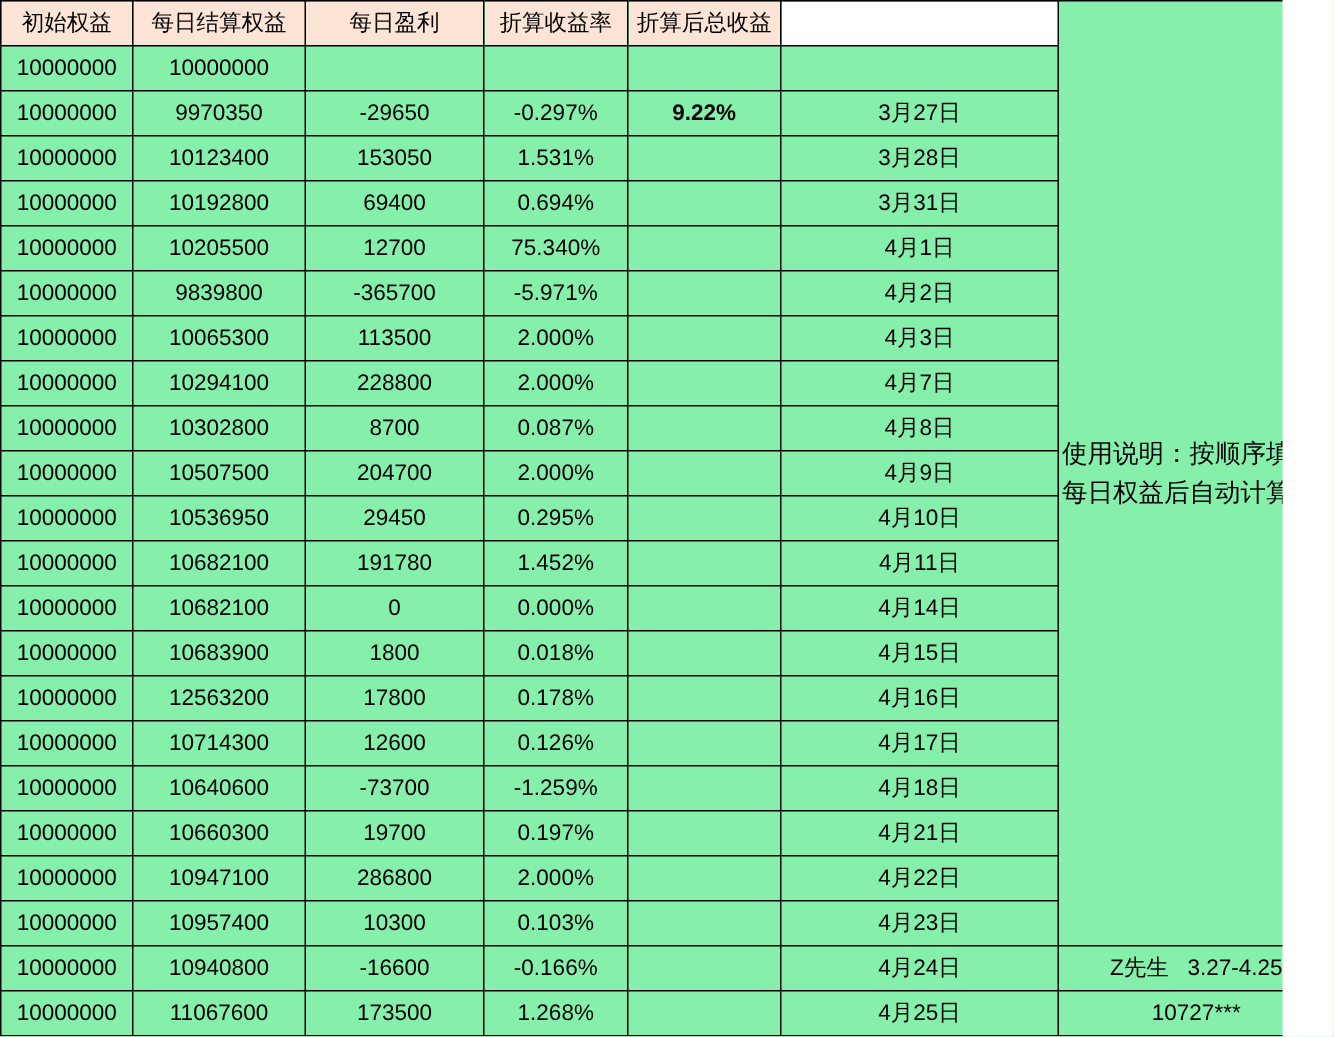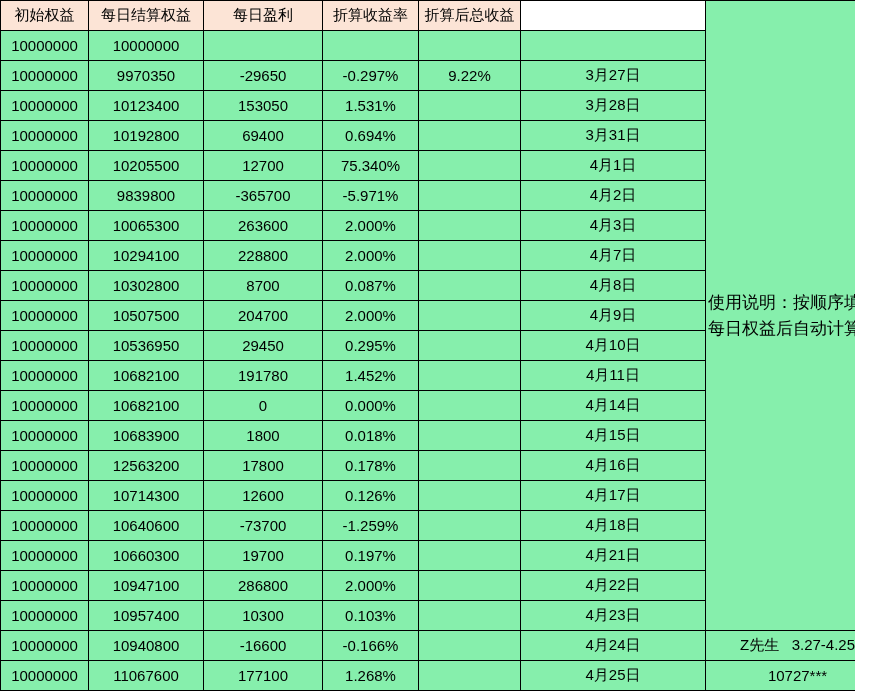--- a/index.html
+++ b/index.html
@@ -40,21 +40,21 @@
   table.equity th.col-header {
     background: var(--header-bg);
     font-weight: normal;
   }
   table.equity th.date-header {
     background: #ffffff;
     font-weight: normal;
   }
   td.total-red {
     color: var(--accent-red);
-    font-weight: normal;
+    font-weight: bold;
     font-size: 20px;
   }
   td.notes-merged {
     vertical-align: middle;
     padding: 0 7px;
   }
   .instruction-text {
     font-size: 17px;
     line-height: 26px;
     color: #000000;
@@ -137,21 +137,21 @@
           <td>10000000</td>
           <td>9839800</td>
           <td>-365700</td>
           <td>-5.971%</td>
           <td></td>
           <td>4月2日</td>
         </tr>
         <tr>
           <td>10000000</td>
           <td>10065300</td>
-          <td>263600</td>
+          <td>113500</td>
           <td>2.000%</td>
           <td></td>
           <td>4月3日</td>
         </tr>
         <tr>
           <td>10000000</td>
           <td>10294100</td>
           <td>228800</td>
           <td>2.000%</td>
           <td></td>
@@ -258,21 +258,21 @@
           <td>10940800</td>
           <td>-16600</td>
           <td>-0.166%</td>
           <td></td>
           <td>4月24日</td>
           <td class="note-red">Z先生   3.27-4.25</td>
         </tr>
         <tr>
           <td>10000000</td>
           <td>11067600</td>
-          <td>177100</td>
+          <td>173500</td>
           <td>1.268%</td>
           <td></td>
           <td>4月25日</td>
           <td class="note-red">10727***</td>
         </tr>
       </tbody>
   </table>
 </div>
 
 </body></html>

